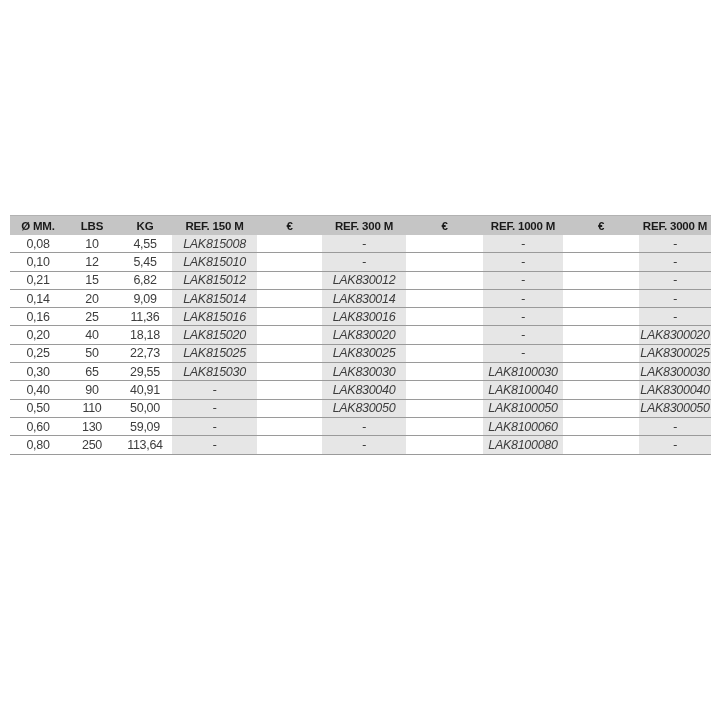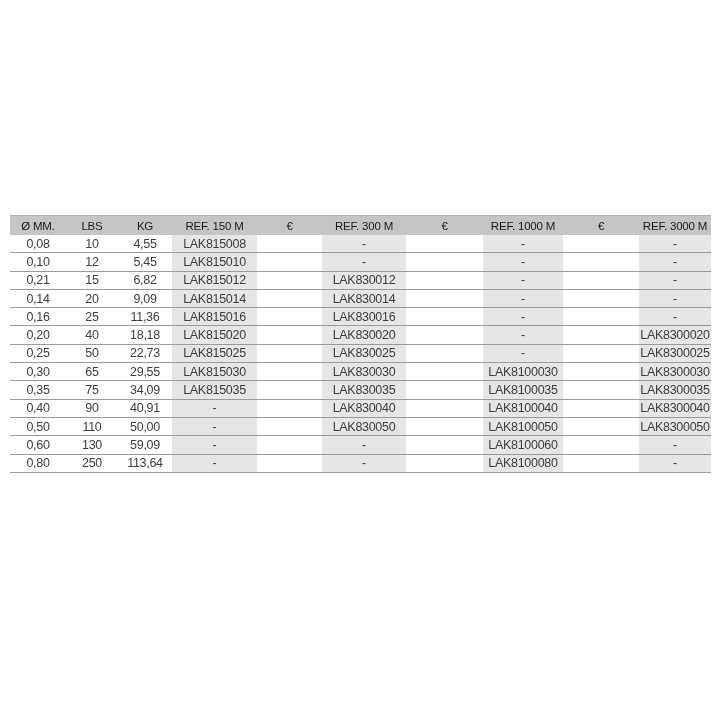--- a/index.html
+++ b/index.html
@@ -27,21 +27,21 @@
     left:10px;top:215px;
     width:701px;
     border-collapse:collapse;
     table-layout:fixed;
   }
   table.catalog thead th{
     background:var(--header-bg);
     height:19px;
     padding:0 1px;
     font-size:11.5px;
-    font-weight:normal;
+    font-weight:bold;
     color:var(--header-text);
     letter-spacing:-0.2px;
     text-align:center;
     vertical-align:middle;
     border-top:1px solid #b2b2b2;
     white-space:nowrap;
     overflow:hidden;
   }
   table.catalog tbody td{
     height:17.3px;
@@ -51,20 +51,21 @@
     letter-spacing:-0.3px;
     text-align:center;
     vertical-align:middle;
     border-bottom:1px solid var(--row-line);
     white-space:nowrap;
     overflow:hidden;
     background:#ffffff;
   }
   table.catalog tbody td.band{
     background:var(--band-bg);
+    font-style:italic;
   }
 </style>
 </head>
 <body>
 
 <div class="page">
   <table class="catalog">
     <colgroup>
       <col style="width:56px">
       <col style="width:52px">
@@ -182,32 +183,20 @@
           <td>29,55</td>
           <td class="band">LAK815030</td>
           <td></td>
           <td class="band">LAK830030</td>
           <td></td>
           <td class="band">LAK8100030</td>
           <td></td>
           <td class="band">LAK8300030</td>
         </tr>
         <tr>
-          <td>0,35</td>
-          <td>75</td>
-          <td>34,09</td>
-          <td class="band">LAK815035</td>
-          <td></td>
-          <td class="band">LAK830035</td>
-          <td></td>
-          <td class="band">LAK8100035</td>
-          <td></td>
-          <td class="band">LAK8300035</td>
-        </tr>
-        <tr>
           <td>0,40</td>
           <td>90</td>
           <td>40,91</td>
           <td class="band">-</td>
           <td></td>
           <td class="band">LAK830040</td>
           <td></td>
           <td class="band">LAK8100040</td>
           <td></td>
           <td class="band">LAK8300040</td>

